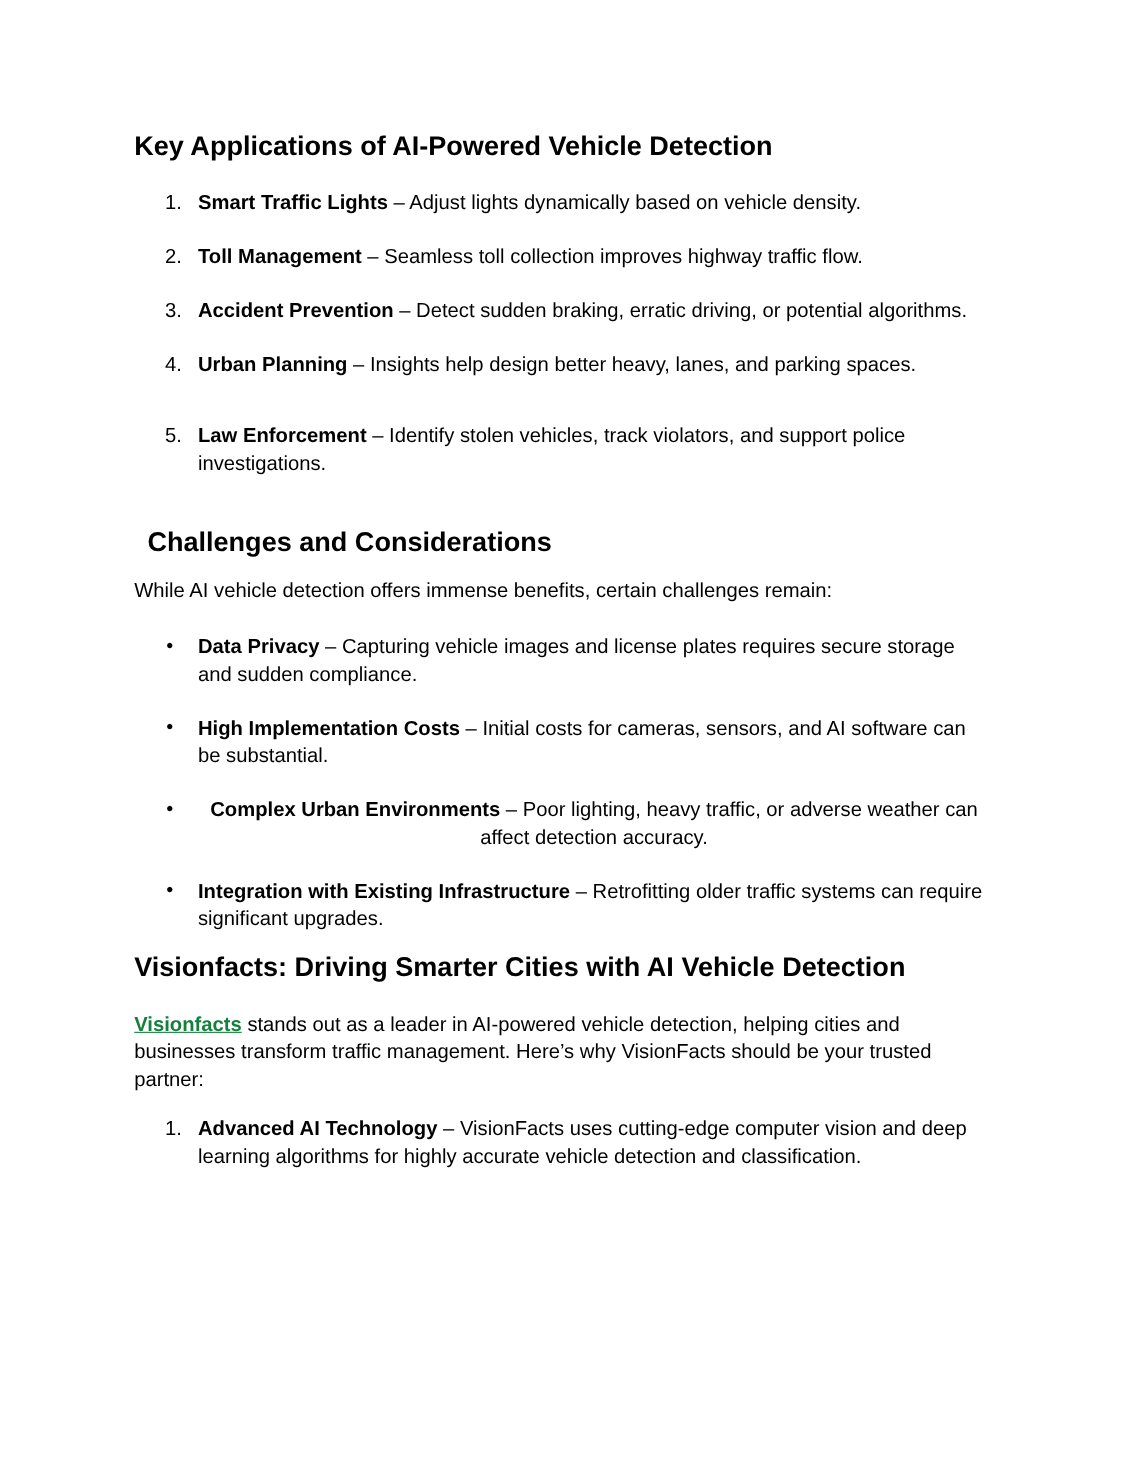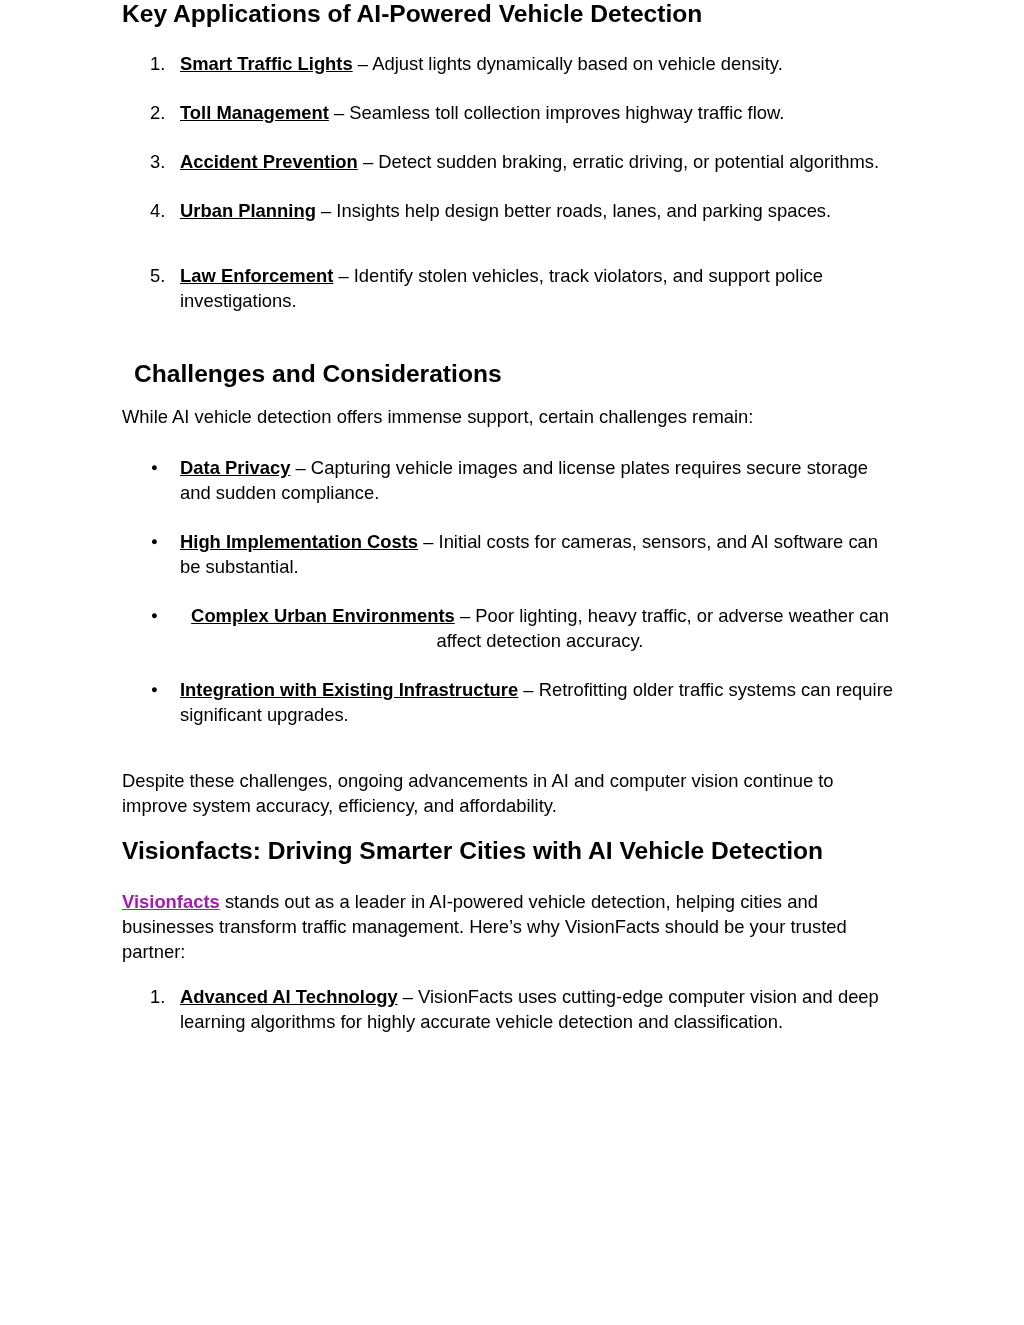--- a/index.html
+++ b/index.html
@@ -6,20 +6,21 @@
   html, body { margin: 0; padding: 0; }
   body {
     width: 1024px;
     height: 1325px;
     background: #ffffff;
     color: #000000;
     font-family: "Liberation Sans", "DejaVu Sans", sans-serif;
     overflow: hidden;
   }
   .doc {
+    padding-top: 120px;
     margin-left: 122px;
     width: 778px;
     font-size: 18.4px;
     line-height: 25px;
   }
   h2 {
     font-size: 24.6px;
     line-height: 28px;
     font-weight: 700;
     margin: 0;
@@ -30,22 +31,22 @@
   li { position: relative; padding-left: 58px; }
   li + li { margin-top: 24px; }
   .marker-num {
     position: absolute; left: 28px; top: 0;
     line-height: 25px;
   }
   .marker-bullet {
     position: absolute; left: 29px; top: 0;
     font-size: 11.3px; line-height: 25px;
   }
-  .term { font-weight: 700; text-decoration: underline; }
-  a.doc-link { color: #a21caf; font-weight: 700; text-decoration: underline; cursor: pointer; }
+  .term { font-weight: 700; }
+  a.doc-link { color: #15803d; font-weight: 700; text-decoration: underline; cursor: pointer; }
 
   
   .ol-apps   { margin-top: 23px; }
   .h2-chal   { margin-top: 47px; margin-left: 12px; }
   .p-intro   { margin-top: 16px; }
   .ul-chal   { margin-top: 26px; }
   .p-outro   { margin-top: 41px; }
   .h2-vf     { margin-top: 19px; }
   .p-vf      { margin-top: 24px; }
   .ol-vf     { margin-top: 20px; }
@@ -76,52 +77,51 @@
     <li>
       <span class="marker-num">2.</span>
       <span class="li-text"><span class="term">Toll Management</span><span> – Seamless toll collection improves highway traffic flow.</span></span>
     </li>
     <li>
       <span class="marker-num">3.</span>
       <span class="li-text"><span class="term">Accident Prevention</span><span> – Detect sudden braking, erratic driving, or potential algorithms.</span></span>
     </li>
     <li>
       <span class="marker-num">4.</span>
-      <span class="li-text"><span class="term">Urban Planning</span><span> – Insights help design better roads, lanes, and parking spaces.</span></span>
+      <span class="li-text"><span class="term">Urban Planning</span><span> – Insights help design better heavy, lanes, and parking spaces.</span></span>
     </li>
     <li class="w700">
       <span class="marker-num">5.</span>
       <span class="li-text"><span class="term">Law Enforcement</span><span> – Identify stolen vehicles, track violators, and support police investigations.</span></span>
     </li>
   </ol>
 
   <h2 class="h2-chal">Challenges and Considerations</h2>
 
-  <p class="p-intro">While AI vehicle detection offers immense support, certain challenges remain:</p>
+  <p class="p-intro">While AI vehicle detection offers immense benefits, certain challenges remain:</p>
 
   <ul class="ul-chal">
     <li class="w707">
       <span class="marker-bullet">●</span>
       <span class="li-text"><span class="term">Data Privacy</span><span> – Capturing vehicle images and license plates requires secure storage and sudden compliance.</span></span>
     </li>
     <li class="w711">
       <span class="marker-bullet">●</span>
       <span class="li-text"><span class="term">High Implementation Costs</span><span> – Initial costs for cameras, sensors, and AI software can be substantial.</span></span>
     </li>
     <li class="w721">
       <span class="marker-bullet">●</span>
       <span class="li-text"><span class="term">Complex Urban Environments</span><span> – Poor lighting, heavy traffic, or adverse weather can affect detection accuracy.</span></span>
     </li>
     <li class="w755">
       <span class="marker-bullet">●</span>
       <span class="li-text"><span class="term">Integration with Existing Infrastructure</span><span> – Retrofitting older traffic systems can require significant upgrades.</span></span>
     </li>
   </ul>
 
-  <p class="p-outro">Despite these challenges, ongoing advancements in AI and computer vision continue to improve system accuracy, efficiency, and affordability.</p>
 
   <h2 class="h2-vf">Visionfacts: Driving Smarter Cities with AI Vehicle Detection</h2>
 
   <p class="p-vf"><a class="doc-link">Visionfacts</a><span> stands out as a leader in AI-powered vehicle detection, helping cities and businesses transform traffic management. Here’s why VisionFacts should be your trusted partner:</span></p>
 
   <ol class="ol-vf">
     <li class="w734">
       <span class="marker-num">1.</span>
       <span class="li-text"><span class="term">Advanced AI Technology</span><span> – VisionFacts uses cutting-edge computer vision and deep learning algorithms for highly accurate vehicle detection and classification.</span></span>
     </li>

